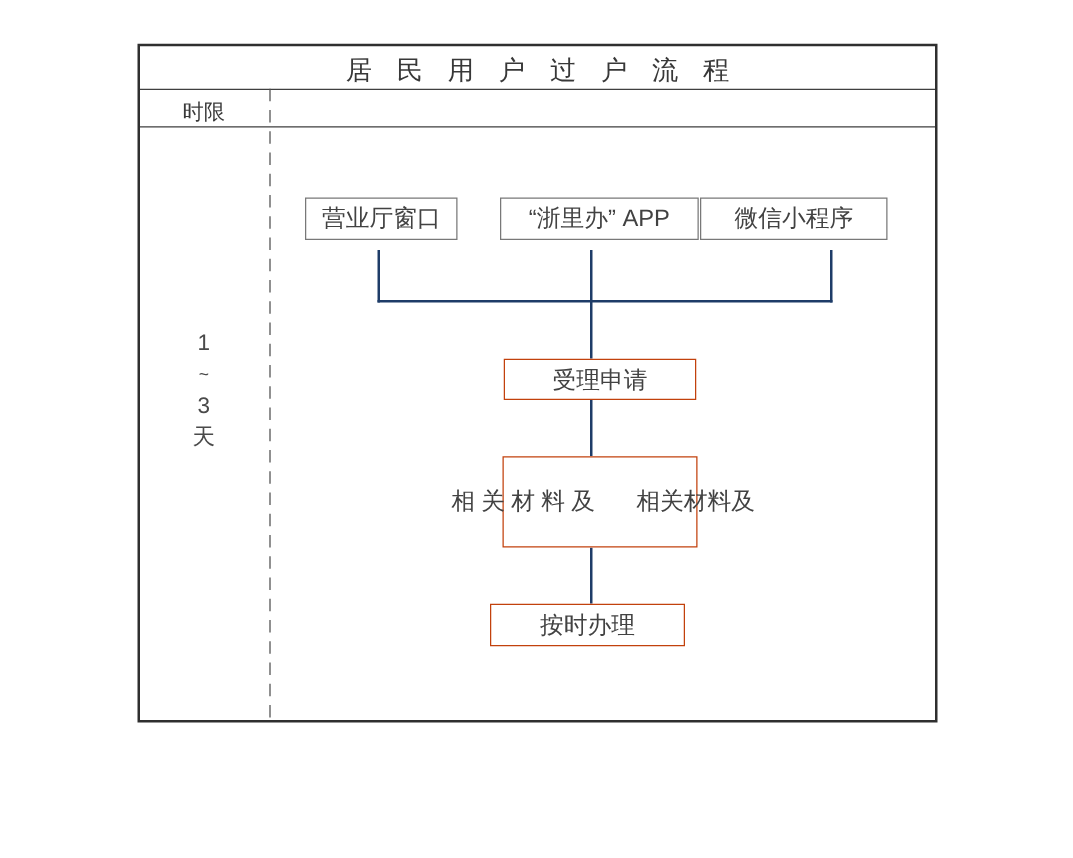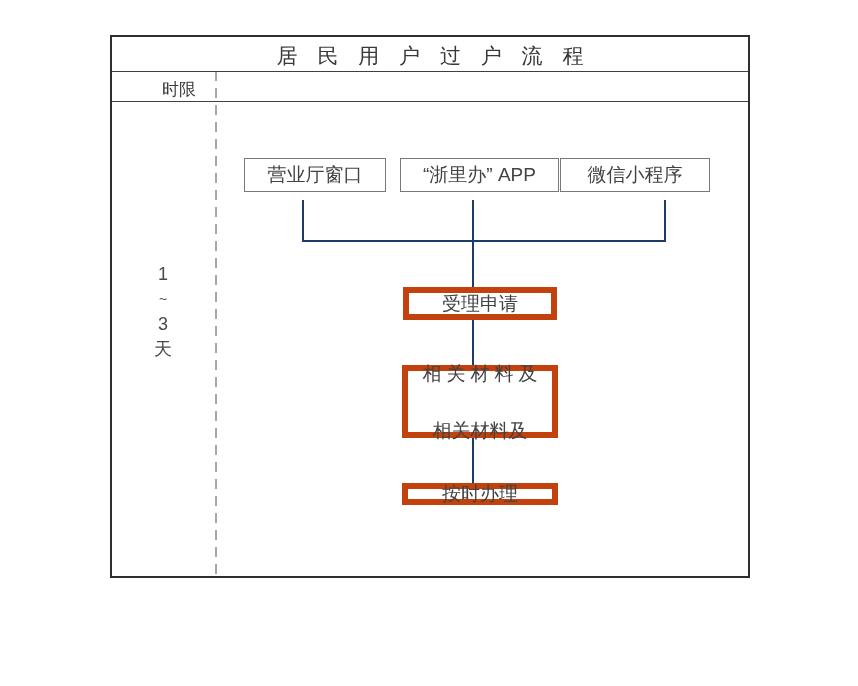--- a/index.html
+++ b/index.html
@@ -37,21 +37,21 @@
     color: #383838;
     white-space: nowrap;
   }
   .col-head {
     position: absolute;
     top: 78px;
     font-size: 17px;
     text-align: center;
     color: #3a3a3a;
   }
-  .col-head.time { left: 110px; width: 106px; padding-left: 16px; }
+  .col-head.time { left: 110px; width: 106px; }
   .col-head.proc { left: 216px; width: 534px; }
   .days {
     position: absolute;
     left: 110px; top: 262px; width: 106px;
     display: flex;
     flex-direction: column;
     align-items: center;
     font-size: 18px;
     line-height: 25px;
     color: #4a4a4a;
@@ -61,22 +61,22 @@
     box-sizing: border-box;
     background: #ffffff;
     display: flex;
     align-items: center;
     justify-content: center;
     font-size: 19px;
     color: #424242;
     white-space: nowrap;
   }
   .channel { border: 1px solid #787878; }
-  .step    { border: 6px solid #c2410c; }
-  .node.multiline { flex-direction: column; line-height: 29px; gap: 28px; }
+  .step    { border: 1px solid #c2410c; }
+  .node.multiline { flex-direction: row; line-height: 29px; gap: 28px; }
   .spread { letter-spacing: 5px; text-indent: 5px; }
   svg.overlay {
     position: absolute;
     left: 0; top: 0;
     pointer-events: none;
   }
 </style>
 </head>
 <body>
 
@@ -105,26 +105,26 @@
     <line x1="303" y1="200" x2="303" y2="242" stroke-width="2" stroke="#1e3c68"></line>
     <line x1="473" y1="200" x2="473" y2="287" stroke-width="2" stroke="#1e3c68"></line>
     <line x1="665" y1="200" x2="665" y2="242" stroke-width="2" stroke="#1e3c68"></line>
 
     <line x1="302" y1="241" x2="666" y2="241" stroke-width="2" stroke="#1e3c68"></line>
 
     <line x1="473" y1="320" x2="473" y2="365" stroke-width="2" stroke="#1e3c68"></line>
     <line x1="473" y1="438" x2="473" y2="483" stroke-width="2" stroke="#1e3c68"></line>
   </svg>
 
-  <div class="node channel" style="left:244px; top:158px; width:142px; height:34px;font-family:Liberation Serif, serif;">营业厅窗口</div>
+  <div class="node channel" style="left:244px; top:158px; width:122px; height:34px;font-family:Liberation Serif, serif;">营业厅窗口</div>
   <div class="node channel" style="left:400px; top:158px; width:159px; height:34px;">“浙里办” APP</div>
   <div class="node channel" style="left:560px; top:158px; width:150px; height:34px;font-family:Liberation Serif, serif;">微信小程序</div>
 
   <div class="node step" style="left:403px; top:287px; width:154px; height:33px;">受理申请</div>
 
   <div class="node step multiline" style="left:402px; top:365px; width:156px; height:73px;">
     <span class="spread">相关材料及</span>
     <span>相关材料及</span>
   </div>
 
-  <div class="node step" style="left:402px; top:483px; width:156px; height:22px;">按时办理</div>
+  <div class="node step" style="left:392px; top:483px; width:156px; height:34px;">按时办理</div>
 
 </div>
 
 </body></html>

